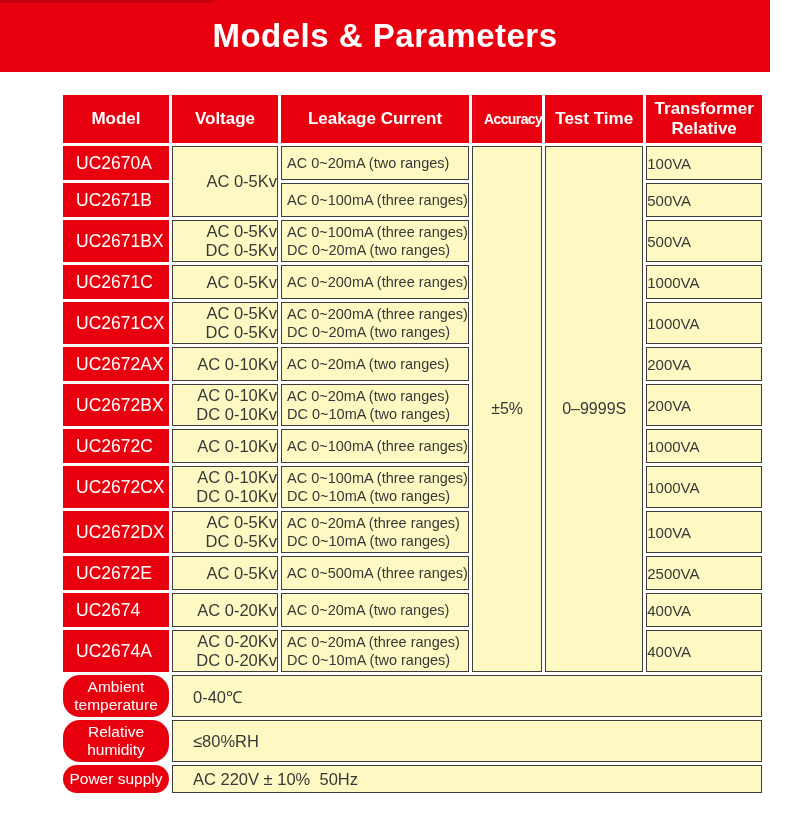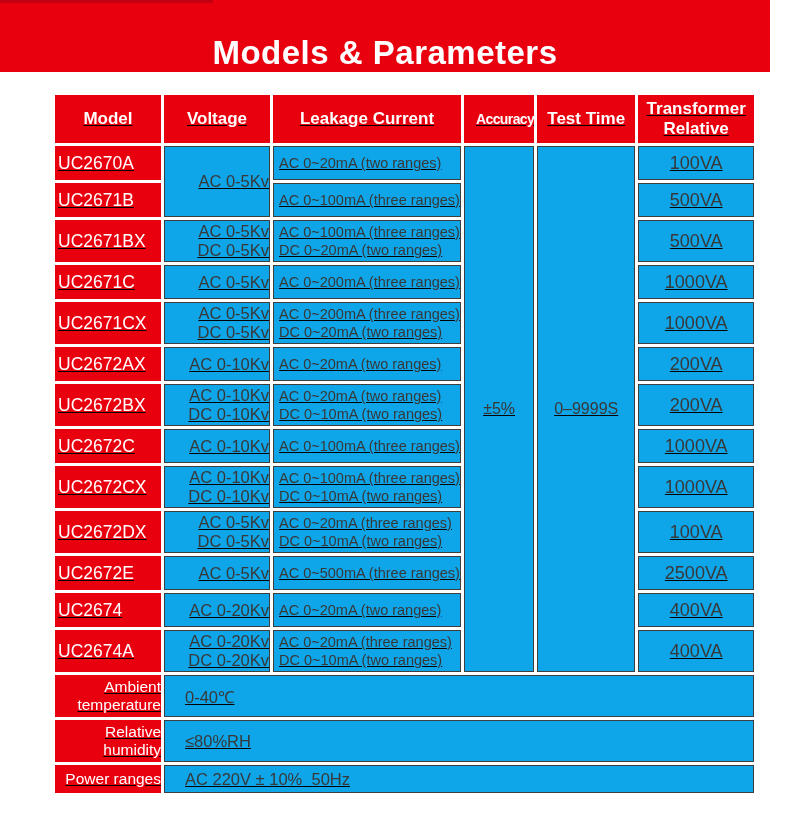--- a/index.html
+++ b/index.html
@@ -3,51 +3,51 @@
 <meta charset="utf-8">
 <style>
   html,body{margin:0;padding:0;}
   body{
     width:790px;height:834px;position:relative;background:#ffffff;
     font-family:"Liberation Sans", sans-serif;overflow:hidden;
   }
   
   .banner{
     position:absolute;left:0;top:0;width:770px;height:72px;
-    background:#e8000f;display:flex;align-items:flex-end;justify-content:center;
+    background:#e8000f;display:flex;align-items:center;justify-content:center;
   }
   .banner .dark-edge{
     position:absolute;left:0;top:0;width:213px;height:3px;background:#c30010;
   }
   .banner h1{
     margin:0;color:#ffffff;font-size:33px;font-weight:bold;letter-spacing:.5px;
   }
   
   table.spec{
-    position:absolute;left:52px;top:92px;
-    border-collapse:separate;border-spacing:3px;table-layout:fixed;text-decoration:underline;
+    position:absolute;left:60px;top:92px;
+    border-collapse:separate;border-spacing:3px;table-layout:fixed;
   }
   td,th{box-sizing:border-box;padding:0;vertical-align:middle;overflow:hidden;}
   .red{background:#e8000f;color:#ffffff;border:none;}
-  .cell{background:#0ea5e9;border:1px solid #3e3e3e;color:#383838;}
+  .cell{background:#fef9c3;border:1px solid #3e3e3e;color:#383838;}
   tr.hdr{height:48px;}
   tr.s{height:34px;}
   tr.d{height:42px;}
   tr.f{height:42px;}
   tr.fp{height:28px;}
   th.red{font-size:17px;font-weight:bold;text-align:center;line-height:20px;}
   th.th-acc{font-size:14px;letter-spacing:-0.6px;padding-left:12px;}
-  td.model{font-size:17.5px;text-align:left;padding-left:3px;font-weight:normal;}
+  td.model{font-size:17.5px;text-align:left;padding-left:13px;font-weight:normal;}
   td.voltage{font-size:16.5px;text-align:center;}
   td.voltage .ln{line-height:19px;text-align:right;}
   td.leak{font-size:14.5px;text-align:left;padding-left:5px;white-space:nowrap;}
   td.leak .ln{line-height:18px;}
   td.acc,td.time{font-size:16px;text-align:center;}
-  td.cap{font-size:18px;text-align:center;}
-  td.flabel{font-size:15.5px;text-align:right;}
+  td.cap{font-size:15px;}
+  td.flabel{font-size:15.5px;text-align:center;border-radius:17px;}
   td.flabel .ln{line-height:18px;}
   td.fval{font-size:16.5px;text-align:left;padding-left:20px;white-space:pre;}
 </style>
 </head>
 <body>
 
 <div class="banner">
   <div class="dark-edge"></div>
   <h1>Models &amp; Parameters</h1>
 </div>
@@ -234,18 +234,18 @@
   </tr>
   <tr class="f">
     <td class="red flabel">
           <div class="ln">Relative</div>
           <div class="ln">humidity</div>
         </td>
     <td class="cell fval" colspan="5">≤80%RH</td>
   </tr>
   <tr class="fp">
     <td class="red flabel">
-          <div class="ln">Power ranges</div>
+          <div class="ln">Power supply</div>
         </td>
     <td class="cell fval" colspan="5">AC 220V ± 10%  50Hz</td>
   </tr>
 </tbody>
   </table>
 
 </body></html>

